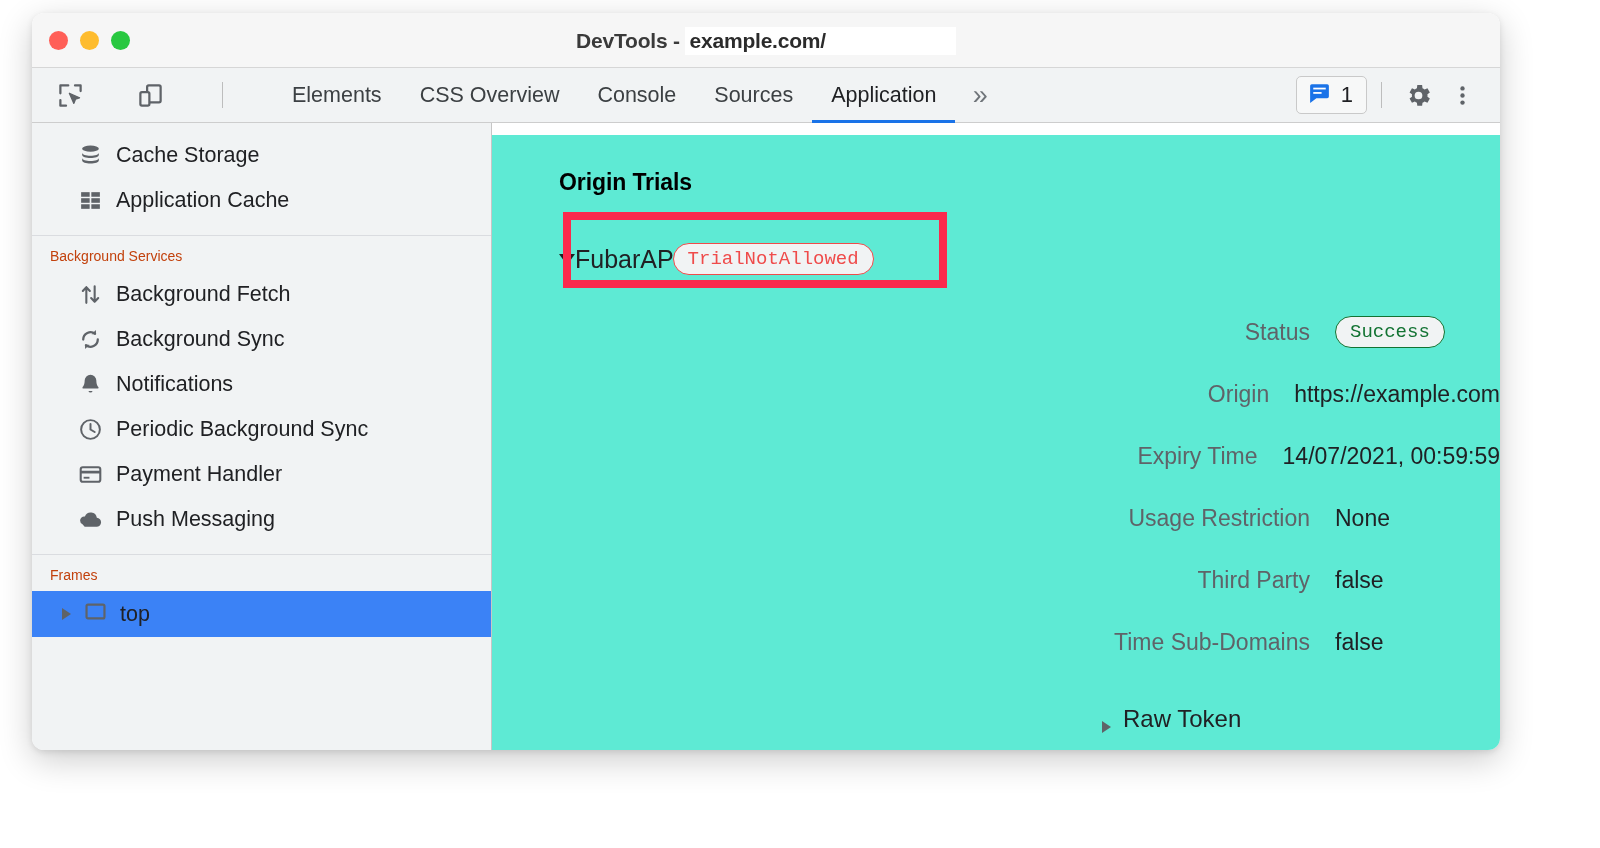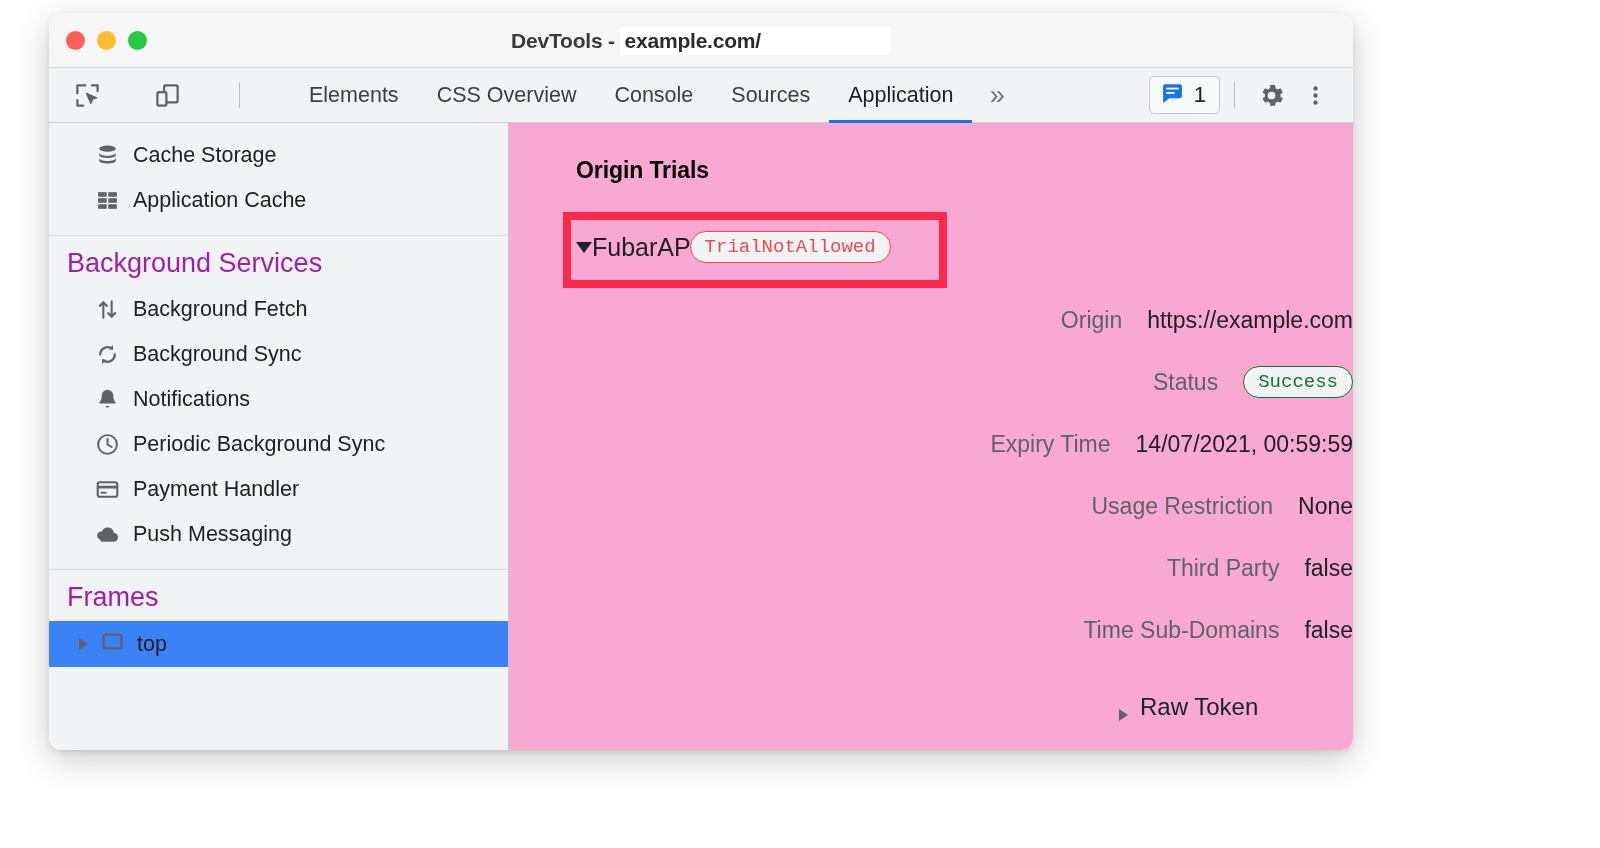--- a/index.html
+++ b/index.html
@@ -16,23 +16,23 @@
   #root {
     position: relative;
     width: 1600px;
     height: 848px;
     background: #ffffff;
   }
 
   
   .window {
     position: absolute;
-    left: 49px;
+    left: 32px;
     top: 13px;
-    width: 1304px;
+    width: 1468px;
     height: 737px;
     background: #ffffff;
     border-radius: 12px;
     box-shadow: 0 10px 34px rgba(0,0,0,0.20), 0 2px 6px rgba(0,0,0,0.10);
     overflow: hidden;
   }
 
   
   .titlebar {
     position: relative;
@@ -163,22 +163,22 @@
     overflow: hidden;
     position: relative;
   }
 
   .sb-section { padding: 0; }
   .sb-divider { height: 1px; background: #dadce0; margin: 0; }
   .sb-pad-top { height: 10px; }
   .sb-pad-bottom { height: 12px; }
 
   .sb-header {
-    font-size: 27px;
-    color: #a21caf;
+    font-size: 14px;
+    color: #c2410c;
     padding: 12px 0 8px 18px;
   }
 
   .sb-item {
     display: flex;
     align-items: center;
     height: 45px;
     padding-left: 45px;
     gap: 13px;
     font-size: 21.5px;
@@ -206,23 +206,24 @@
     width: 0; height: 0;
     border-left: 9px solid #5f6368;
     border-top: 6px solid transparent;
     border-bottom: 6px solid transparent;
     flex: 0 0 auto;
   }
 
   
   .main {
     flex: 1;
-    background: #f9a8d4;
+    background: #5eead4;
     position: relative;
     overflow: hidden;
+    margin-top: 12px;
   }
 
   .panel-title {
     font-size: 23px;
     font-weight: bold;
     color: #000000;
     padding: 34px 0 0 67px;
     letter-spacing: -0.1px;
   }
 
@@ -530,32 +531,32 @@
 
         <div class="trial-header">
           <span class="tri-down"></span>
           <span class="trial-name">FubarAPI</span>
           <span class="pill error">TrialNotAllowed</span>
         </div>
 
         <div class="details">
 
           <div class="row">
-            <div class="row-label">Origin</div>
-            <div class="row-value">https://example.com</div>
-          </div>
-
-          <div class="row">
             <div class="row-label">Status</div>
             <div class="row-value">
               <span class="pill success">Success</span>
             </div>
           </div>
 
           <div class="row">
+            <div class="row-label">Origin</div>
+            <div class="row-value">https://example.com</div>
+          </div>
+
+          <div class="row">
             <div class="row-label">Expiry Time</div>
             <div class="row-value">14/07/2021, 00:59:59</div>
           </div>
 
           <div class="row">
             <div class="row-label">Usage Restriction</div>
             <div class="row-value">None</div>
           </div>
 
           <div class="row">

